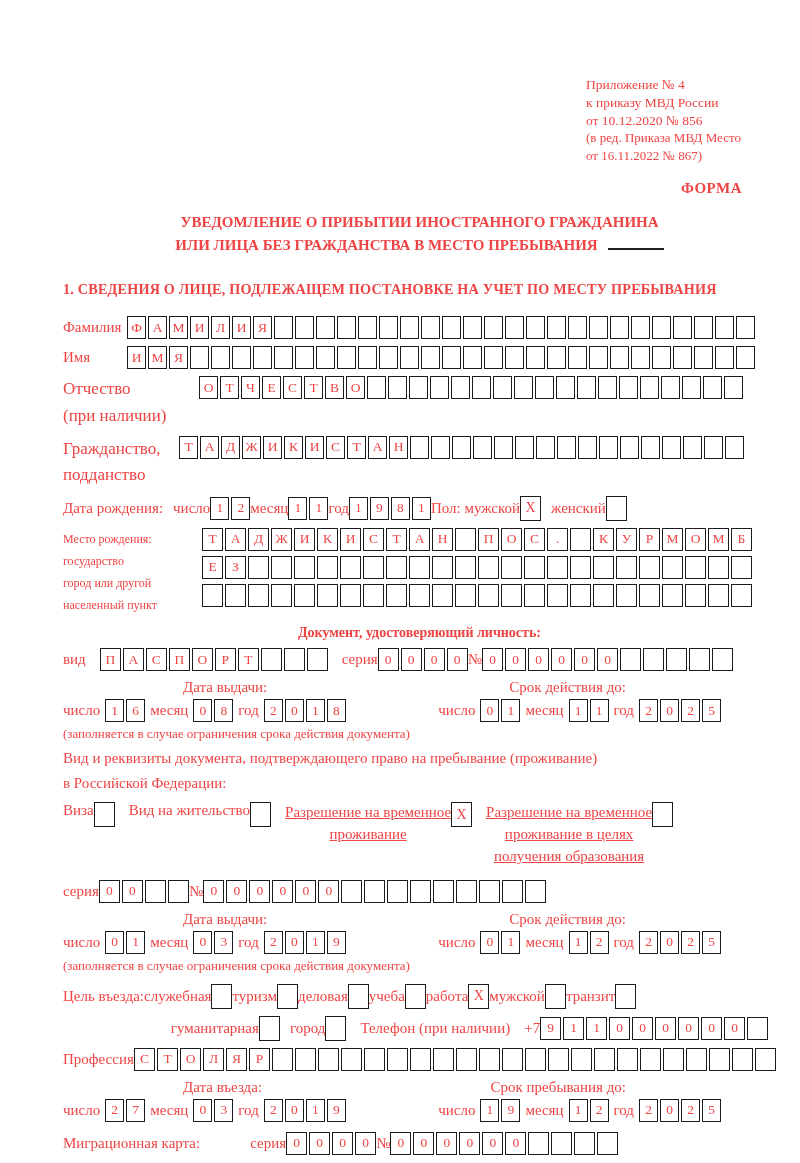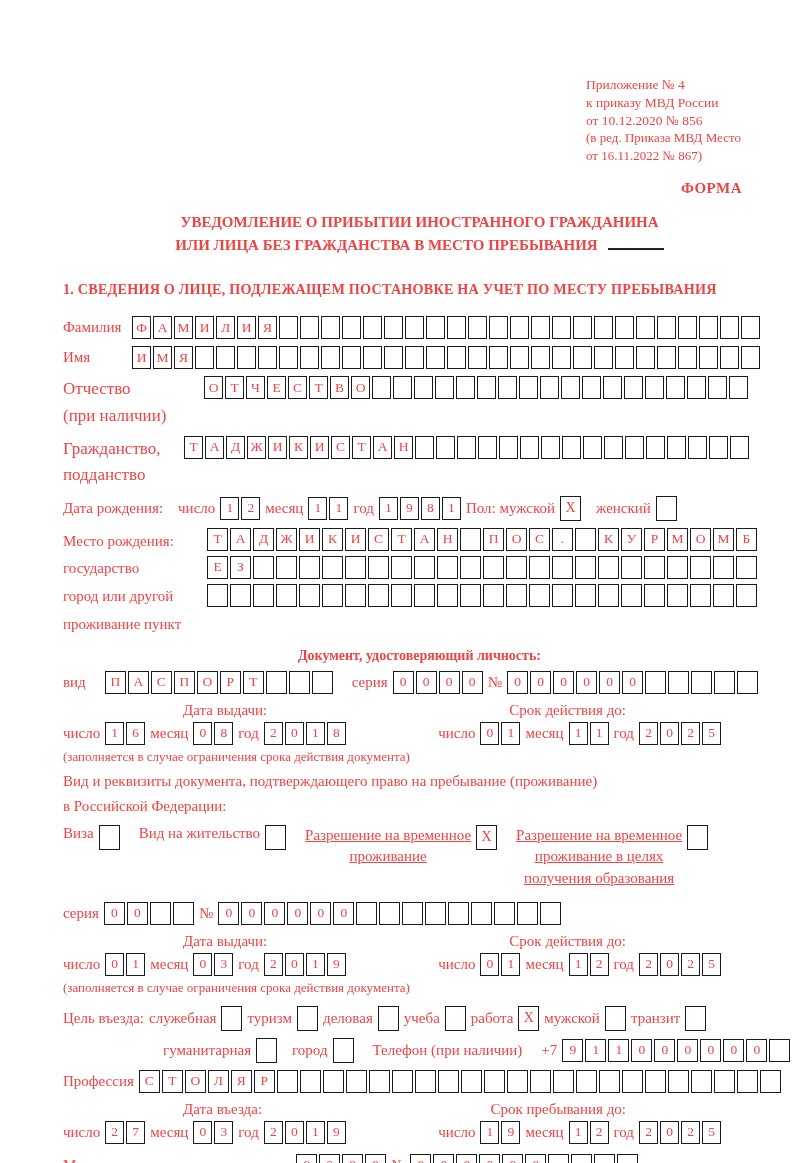--- a/index.html
+++ b/index.html
@@ -9,50 +9,50 @@
     font-family:"Liberation Serif","DejaVu Serif",serif;
     color:#ef4444;background:#fff;overflow:hidden;position:relative;margin-top:40px;
   }
   .hdr{margin-left:auto;width:190px;font-size:13.5px;line-height:1.32;}
   .hdr .amend{font-size:13px;}
   .hdr .amend:first-of-type{margin-top:6px;}
   .forma{font-weight:bold;font-size:15px;text-align:right;padding-right:34px;margin-top:16px;letter-spacing:.5px;}
   .title{text-align:center;font-weight:bold;font-size:15px;margin-top:14px;line-height:1.55;}
   .uline{display:inline-block;width:56px;border-bottom:2px solid #222;margin-left:10px;vertical-align:baseline;}
   .sech{font-weight:bold;font-size:14.2px;margin-top:24px;letter-spacing:.2px;}
-  .row{display:flex;margin-top:7px;gap:5px;}
+  .row{display:flex;margin-top:7px;}
   .al-c{align-items:center;}
   .al-t{align-items:flex-start;}
   .lbl,.slbl{font-size:15px;white-space:nowrap;}
   .w68{width:64px;flex:none;}
   .lbl2{flex:none;font-size:17px;line-height:1.55;}
   .lbl2.w140{width:136px;}
   .lbl2.w120{width:116px;}
   .boxes{display:inline-flex;gap:2px;flex:none;}
   .box{
     box-sizing:border-box;width:19px;height:23px;flex:none;
     border:1.5px solid #1b1b1b;display:flex;align-items:center;justify-content:center;
     font-size:13.5px;background:#fff;
   }
   .boxes.w21 .box{width:21px;}
   .boxes.w22 .box{width:22px;height:24px;}
   .boxes.cb .box{width:21px;height:25px;font-size:14px;}
-  .bp-labels{width:139px;flex:none;font-size:15px;line-height:1.85;}
+  .bp-labels{width:139px;flex:none;font-size:12px;line-height:1.85;}
   .bp-rows .boxes{margin-bottom:5px;display:flex;}
   .center-b{font-weight:bold;font-size:14px;text-align:center;margin-top:9px;}
   .dp-head{display:flex;justify-content:space-between;margin-top:8px;font-size:15px;padding:0 150px 0 120px;}
   .dp-row{display:flex;justify-content:space-between;margin-top:3px;padding-right:55px;}
   .dgroup{display:inline-flex;align-items:center;gap:5px;}
   .note-r{font-size:13px;text-align:left;margin-top:4px;}
   .para{font-size:15px;margin-top:8px;}
   .permits{margin-top:10px;}
   .stack{font-size:15px;text-align:center;line-height:1.45;flex:none;text-decoration:underline;}
   .ml10{margin-left:10px;}
   .ml16{margin-left:14px;}
-  .indent{margin-left:100px;}
+  .indent{margin-left:100px;justify-content:center;}
   .rep-labels{width:118px;flex:none;font-size:15px;line-height:1.95;}
   .rep-rows .boxes{margin-bottom:7px;display:flex;}
 </style>
 </head>
 <body>
 
 <div class="page">
 
   <div class="hdr">
     <div>Приложение № 4</div>
@@ -241,21 +241,21 @@
     <span class="boxes cb">
         <span class="box"></span>
       </span>
   </div>
 
   <div class="row al-t">
     <div class="bp-labels">
       <div>Место рождения:</div>
       <div>государство</div>
       <div>город или другой</div>
-      <div>проживание пункт</div>
+      <div>населенный пункт</div>
     </div>
     <div class="bp-rows">
       <span class="boxes w21">
           <span class="box">Т</span>
           <span class="box">А</span>
           <span class="box">Д</span>
           <span class="box">Ж</span>
           <span class="box">И</span>
           <span class="box">К</span>
           <span class="box">И</span>

